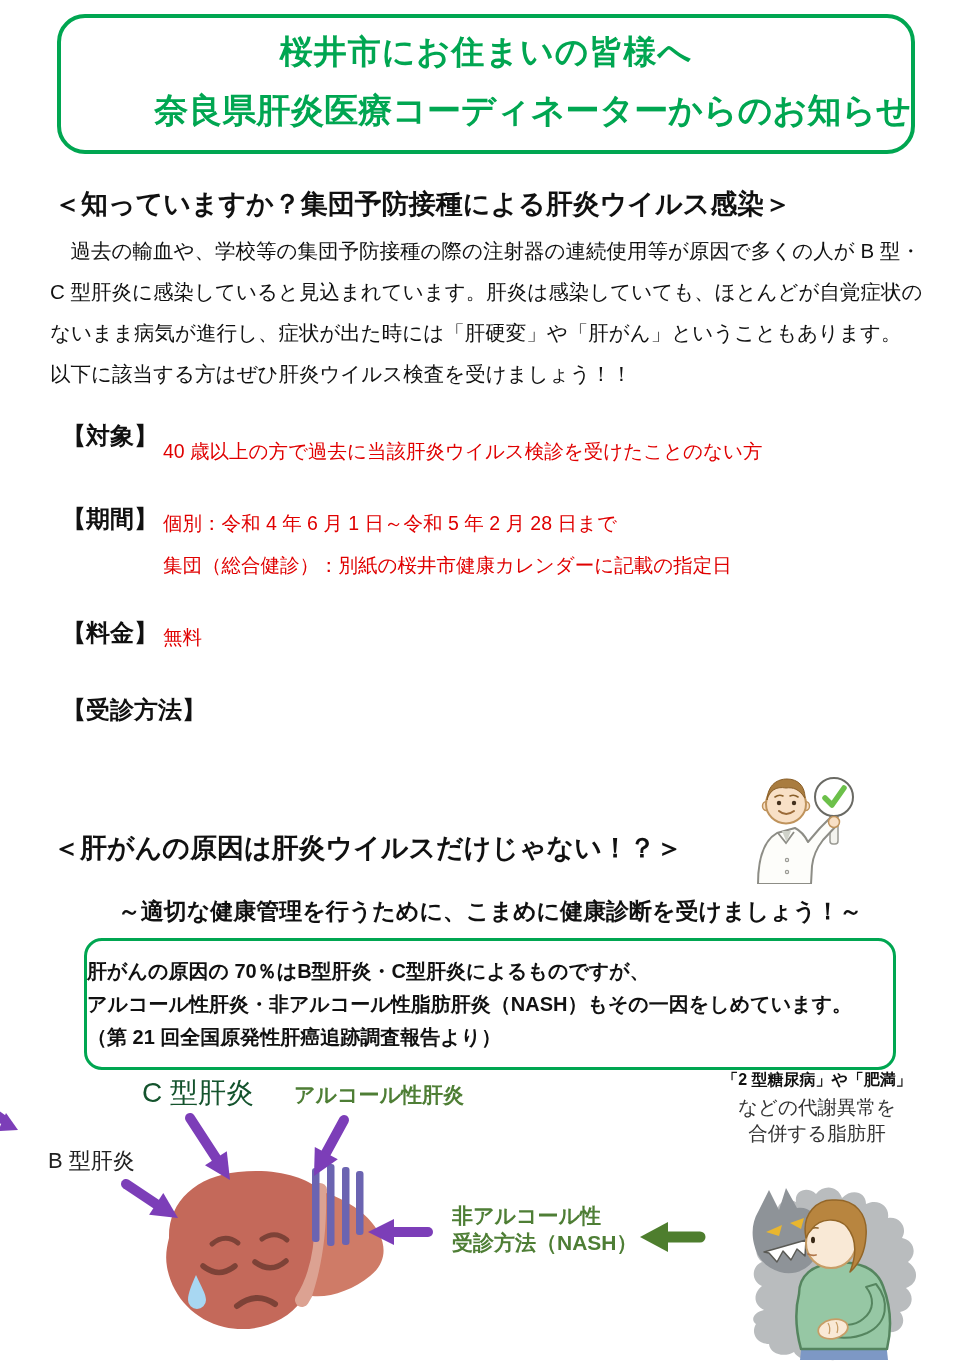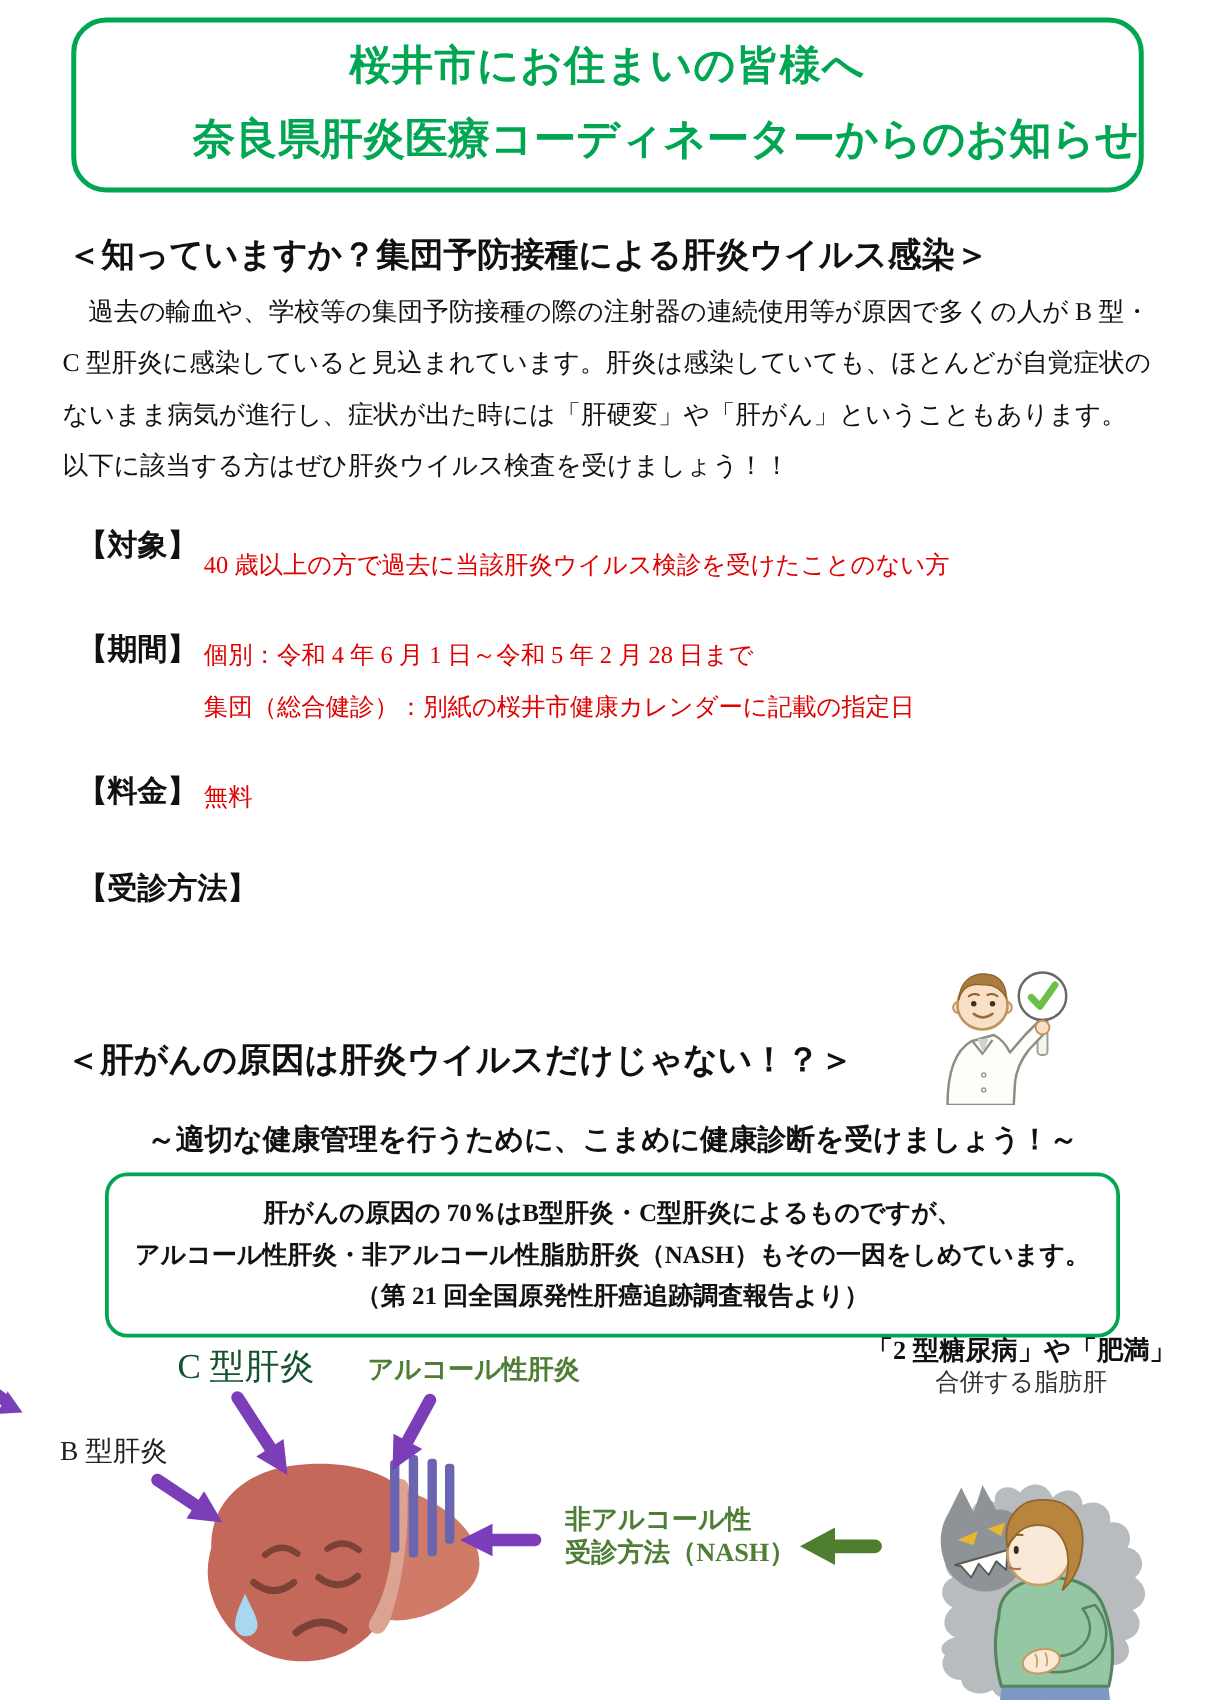--- a/index.html
+++ b/index.html
@@ -1,42 +1,42 @@
 <!DOCTYPE html>
 <html><head>
 <meta charset="utf-8">
 <style>
   html,body{margin:0;padding:0;background:#fff;}
   .page{position:relative;width:980px;height:1363px;background:#ffffff;overflow:hidden;
-        font-family:Liberation Serif, serif;color:#111;}
+        font-family:Liberation Sans, sans-serif;color:#111;}
   .abs{position:absolute;}
   .header-box{left:57px;top:14px;width:850px;height:132px;border:4px solid #00a651;border-radius:28px;}
   .hb1{left:0;right:0;top:12px;text-align:center;font-size:33px;font-weight:bold;color:#00a651;letter-spacing:1px;}
   .hb2{left:0;right:0;top:70px;text-align:right;font-size:34px;font-weight:bold;color:#00a651;}
   .s1h{left:54px;top:186px;font-size:27px;font-weight:bold;}
   .para{left:50px;top:230px;width:885px;font-size:20.5px;line-height:41px;}
   .ilabel{font-size:24px;font-weight:bold;}
   .ired{font-size:19.5px;color:#e00000;}
   .l-taisho{left:62px;top:420px;}   .r-taisho{left:163px;top:427px;margin-top:11px;}
   .l-kikan{left:62px;top:503px;}    .r-kikan0{left:163px;top:510px;}  .r-kikan1{left:163px;top:552px;}
   .l-ryokin{left:62px;top:617px;text-align:center;}   .r-ryokin{left:163px;top:624px;}
   .l-jushin{left:62px;top:694px;}   .r-jushin0{left:218px;top:702px;} .r-jushin1{left:218px;top:744px;}
   .s2h{left:53px;top:830px;font-size:27px;font-weight:bold;}
   .sub{left:0;right:0;top:896px;text-align:center;font-size:23px;font-weight:bold;}
   .gbox{left:84px;top:938px;width:806px;height:112px;border:3.5px solid #00a651;border-radius:18px;
-        text-align:center;padding-top:14px;box-sizing:content-box;}
+        text-align:left;padding-top:14px;box-sizing:content-box;}
   .gb-line{font-size:20px;font-weight:bold;line-height:33px;}
   .doctor{left:748px;top:776px;}
   .overlay{left:0;top:1060px;}
   .lab-c{left:142px;top:1074px;font-size:28px;color:#14532d;}
   .lab-alc{left:294px;top:1081px;font-size:21px;font-weight:bold;color:#4e7e35;}
   .lab-b{left:36px;top:1146px;font-size:22px;color:#222;margin-left:12px;}
   .lab-nash{left:452px;top:1202px;font-size:21px;font-weight:bold;color:#4e7e35;line-height:27px;}
   .rightblock{left:692px;top:1066px;width:250px;text-align:center;}
-  .rb1{font-size:21px;font-weight:bold;line-height:28px;}
+  .rb1{font-size:16px;font-weight:bold;line-height:28px;}
   .rb2{font-size:19.5px;color:#333;line-height:26px;}
 </style>
 </head>
 <body>
 
 <div class="page">
 
   <div class="abs header-box">
     <div class="abs hb1">桜井市にお住まいの皆様へ</div>
     <div class="abs hb2">奈良県肝炎医療コーディネーターからのお知らせ</div>
@@ -94,20 +94,21 @@
 
   <div class="abs lab-c">C 型肝炎</div>
   <div class="abs lab-alc">アルコール性肝炎</div>
   <div class="abs lab-b">B 型肝炎</div>
   <div class="abs lab-nash">
     <div>非アルコール性</div>
     <div>受診方法（NASH）</div>
   </div>
   <div class="abs rightblock">
     <div class="rb1">「2 型糖尿病」や「肥満」</div>
+    <div class="rb2">などの代謝異常を</div>
     <div class="rb2">合併する脂肪肝</div>
   </div>
 
   <svg class="abs overlay" width="980" height="303" viewBox="0 0 980 303">
 
     <g>
       <path d="M764,250 C752,244 754,232 762,226 C750,220 752,206 762,202 C752,194 756,180 768,178
                C760,168 766,154 778,156 C774,144 786,136 796,142 C794,130 808,126 816,134
                C824,124 838,126 842,138 C852,128 866,132 866,144 C878,138 890,146 888,158
                C900,156 908,168 902,178 C914,180 918,194 908,202 C920,210 918,224 906,228

